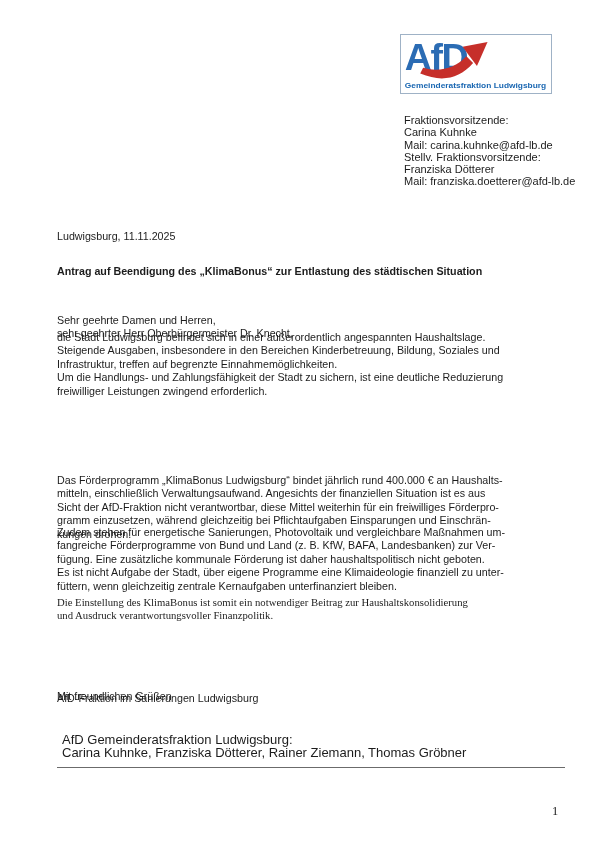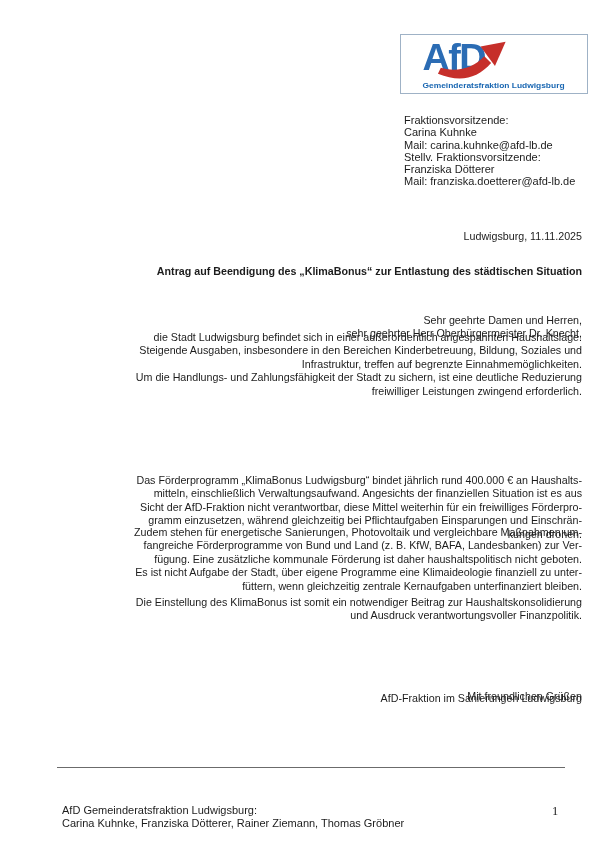--- a/index.html
+++ b/index.html
@@ -8,48 +8,48 @@
     width: 600px; height: 849px;
     position: relative;
     font-family: "Liberation Sans", sans-serif;
     color: #1c1c1c;
     overflow: hidden;
   }
   .abs { position: absolute; }
 
   
   .logo-box {
-    left: 400px; top: 34px; width: 188px; height: 60px;
+    left: 400px; top: 34px; width: 152px; height: 60px;
     border: 1px solid #9fb2c6;
     background: #ffffff;
   }
   .logo-box svg { display: block; width: 100%; height: 100%; }
 
   
   .contact {
     left: 404px; top: 114px;
     font-size: 11px; line-height: 12.3px;
     white-space: pre;
   }
 
   
-  .bodytext { left: 57px; width: 525px; font-size: 10.7px; line-height: 13.4px; white-space: pre; text-align: right; }
+  .bodytext { left: 57px; width: 525px; font-size: 10.7px; line-height: 13.4px; white-space: pre; }
   .dateline   { top: 230px; }
   .subject    { top: 265px; font-weight: bold; }
   .salutation { top: 314px; }
   .para-1     { top: 331px; }
   .para-2     { top: 426px; margin-top: 48px; }
   .para-3     { top: 526px; }
-  .para-4     { top: 596px; }
+  .para-4     { top: 596px; font-family: Liberation Serif, serif; }
   .closing    { top: 690px; }
   .signature  { top: 692px; }
 
   
   .footer-rule { left: 57px; top: 767px; width: 508px; height: 1px; background: #6b6b6b; }
-  .footer-text { left: 62px; top: 804px; font-size: 11px; line-height: 13.4px; white-space: pre; }
+  .footer-text { left: 62px; top: 733px; font-size: 13px; line-height: 13.4px; white-space: pre; }
   .page-number { left: 552px; top: 804px; font-family: "Liberation Serif", serif; font-size: 12.5px; color: #222; }
 </style>
 </head>
 <body>
 
 <div class="abs logo-box">
   <svg viewBox="0 0 156 60" aria-hidden="true">
 
     <text x="4" y="36" font-family="Liberation Sans, sans-serif" font-weight="bold" font-size="39" letter-spacing="-1.5" fill="#2b6cb4">AfD</text>
 

